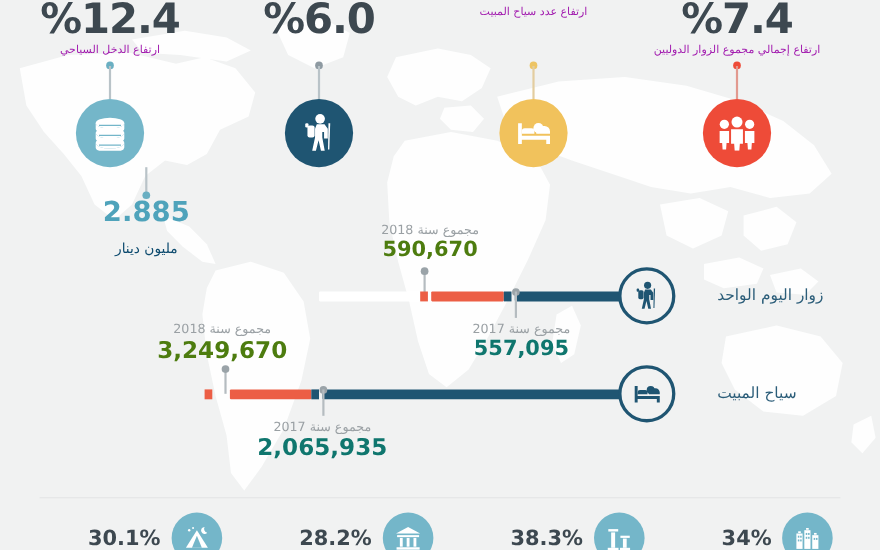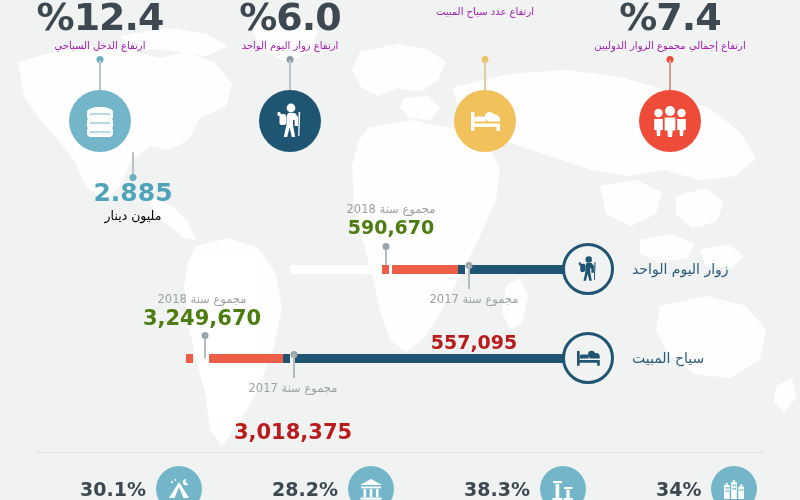--- a/index.html
+++ b/index.html
@@ -96,22 +96,22 @@
     transform:translateX(-50%);
   }
   .income-value {
     font-size:25px; font-weight:bold;
     color:#4fa3bb;
     direction:ltr;
     line-height:26px;
   }
   .income-unit {
     font-size:12.5px;
-    color:#000000;
-    margin-top:2px;
+    color:#0c4a6e;
+    margin-top:12px;
   }
 
   
   .bars { position:absolute; z-index:3; top:0; left:0; width:800px; height:500px; pointer-events:none; }
   .bar-row { position:absolute; pointer-events:auto; }
 
   .track { position:absolute; height:9px; border-radius:1px; }
   .track-white { background:#ffffff; }
   .track-red   { background:#ec5e45; }
   .track-navy  { background:#1f5572; }
@@ -124,27 +124,28 @@
     border-radius:50%;
     border:3.5px solid #1f5572;
     background:#f1f2f2;
     display:flex; align-items:center; justify-content:center;
   }
   .row-label {
     position:absolute;
     font-size:14px;
     color:#2b5d79;
     white-space:nowrap;
+    margin-left:20px;
   }
 
   .callout { position:absolute; text-align:center; width:170px; }
   .callout-title { font-size:11.5px; color:#9aa0a4; white-space:nowrap; }
   .callout-value { font-weight:bold; direction:ltr; white-space:nowrap; }
   .v-red  { color:#4d7c0f; }
-  .v-navy { color:#b91c1c;margin-top:25px; }
+  .v-navy { color:#0f766e; }
 
   .leader { position:absolute; width:2px; background:#b5bcc0; }
   .leader-dot {
     position:absolute; width:7px; height:7px;
     border-radius:50%; background:#9aa3a8;
     transform:translateX(-50%);
   }
 
   
   .divider {
@@ -241,21 +242,20 @@
           </g>
           <g stroke="#74b6c9" stroke-width="1.1" fill="none">
             <path d="M8,9 h20 M8,18 h20 M8,27 h20"></path>
           </g>
         </svg>
       </div>
     </div>
 
     <div class="kpi" style="right:410px; width:200px;">
       <div class="kpi-pct">%6.0</div>
-      <div class="kpi-caption">ارتفاع زوار اليوم الواحد</div>
       <div class="kpi-dot" style="top:56px; background:#8e9aa2;"></div>
       <div class="kpi-stem" style="top:60px; height:30px;"></div>
       <div class="kpi-circle" style="top:90px; background:#1f5572;">
         <svg width="32" height="38" viewBox="0 0 32 38">
           <g fill="#ffffff">
             <circle cx="17" cy="6" r="4.4"></circle>
             <path d="M14,11 h7 l3,4 v9 h-3.4 v-6 l-1.6,0 v5 l2.2,12 h-3.4 l-2.2,-9.6 l-2.4,9.6 h-3.4 l2.6,-12 v-8 z"></path>
             <rect x="5.5" y="12" width="6.5" height="11" rx="2"></rect>
             <rect x="3.5" y="10" width="3" height="4" rx="1.2"></rect>
             <path d="M24.6,10 l1.6,0 l-0.8,24 l-1.2,0 z"></path>
@@ -358,21 +358,21 @@
 
       <div class="tick-red" style="left:186px; top:354px;"></div>
       <div class="track track-red" style="left:209px; top:354px; width:74px;"></div>
       <div class="tick-navy" style="left:283px; top:354px;"></div>
       <div class="track track-navy" style="left:293px; top:354px; width:273px;"></div>
 
       <div class="leader-dot" style="left:294px; top:351px;"></div>
       <div class="leader" style="left:293px; top:354px; height:24px;"></div>
       <div class="callout" style="left:208px; top:381px;">
         <div class="callout-title">مجموع سنة 2017</div>
-        <div class="callout-value v-navy" style="font-size:21px;">3,018,375</div>
+        <div class="callout-value v-navy" style="font-size:21px;">2,065,935</div>
       </div>
 
       <div class="endcircle" style="left:562px; top:332px;">
         <svg width="30" height="22" viewBox="0 0 38 28">
           <g fill="#1f5572">
             <circle cx="23.5" cy="9.5" r="4.6"></circle>
             <path d="M5,5 h3.4 v11.5 h25.6 v7.5 h-3.4 v-4 h-22.2 v4 h-3.4 z"></path>
             <path d="M11,9.5 h6.2 a2.6,2.6 0 0 1 2.6,2.6 v2.4 h-11.4 v-2.4 a2.6,2.6 0 0 1 2.6,-2.6 z"></path>
             <path d="M21.5,14.5 h12.5 v-2 a5,5 0 0 0 -5,-5 h-2.5 a5,5 0 0 0 -5,5 z"></path>
           </g>

